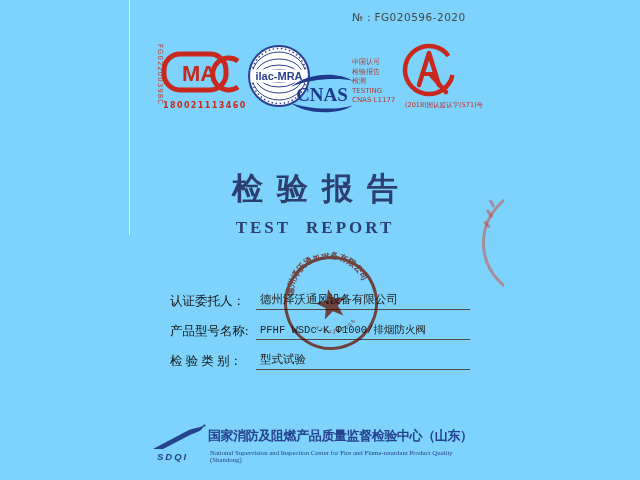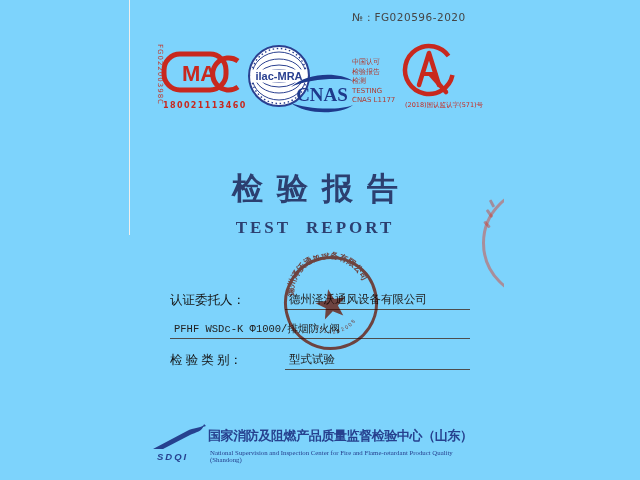--- a/index.html
+++ b/index.html
@@ -39,21 +39,21 @@
   .edge-seal{position:absolute;left:470px;top:184px;width:34px;height:116px;overflow:hidden;}
   .edge-seal-circle{position:absolute;left:12px;top:3px;width:106px;height:106px;
                     border:3.5px solid rgba(214,72,56,.5);border-radius:50%;}
   .edge-mark{position:absolute;background:rgba(205,55,42,.45);border-radius:1px;}
   .edge-mark.m1{left:18px;top:18px;width:8px;height:3px;transform:rotate(62deg);}
   .edge-mark.m2{left:15px;top:28px;width:9px;height:3px;transform:rotate(55deg);}
   .edge-mark.m3{left:13px;top:39px;width:8px;height:3px;transform:rotate(48deg);}
 
   
   .form{position:absolute;left:170px;top:292px;width:300px;}
-  .frow{display:flex;align-items:flex-start;height:18px;margin-bottom:12px;gap:29px;}
+  .frow{display:flex;align-items:center;height:18px;margin-bottom:12px;}
   .flabel{width:86px;flex-shrink:0;font-size:12.5px;color:#151515;}
   .fvalue{flex:1;border-bottom:1.2px solid #4d4d4d;font-size:11.5px;color:#222;
           padding:0 0 2px 4px;white-space:nowrap;}
   .frow:nth-child(2) .fvalue{font-family:"Liberation Mono",monospace;font-size:10.5px;}
 
   
   .seal{position:absolute;left:281px;top:253px;width:100px;height:100px;
         transform:rotate(-12deg);mix-blend-mode:multiply;opacity:.93;}
 
   
@@ -133,20 +133,21 @@
     <div class="edge-mark m2"></div>
     <div class="edge-mark m3"></div>
   </div>
 
   <div class="form">
     <div class="frow">
       <span class="flabel">认证委托人：</span>
       <span class="fvalue">德州泽沃通风设备有限公司</span>
     </div>
     <div class="frow">
+      <span class="flabel">产品型号名称:</span>
       <span class="fvalue">PFHF WSDc-K Φ1000/排烟防火阀</span>
     </div>
     <div class="frow">
       <span class="flabel">检 验 类 别：</span>
       <span class="fvalue">型式试验</span>
     </div>
   </div>
 
   <div class="seal">
     <svg width="100" height="100" viewBox="0 0 100 100">

